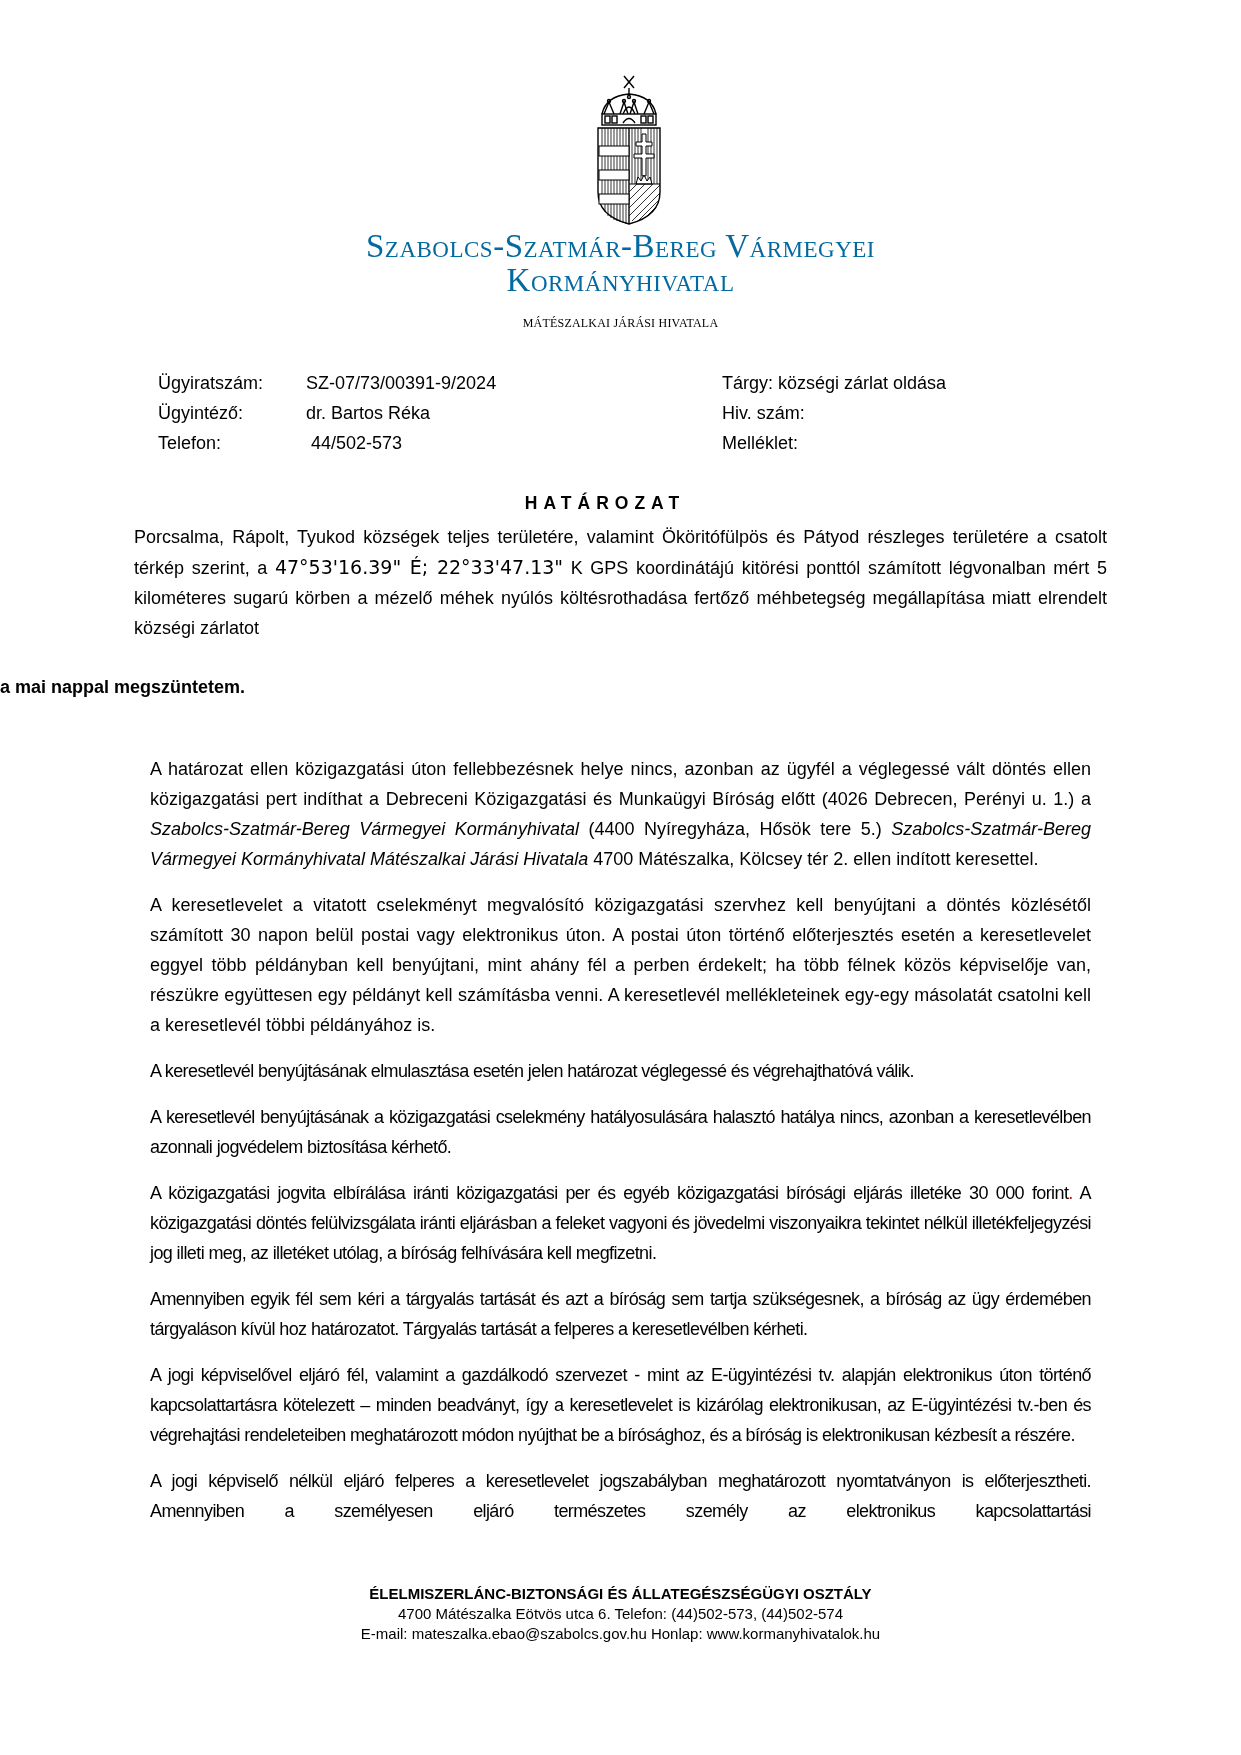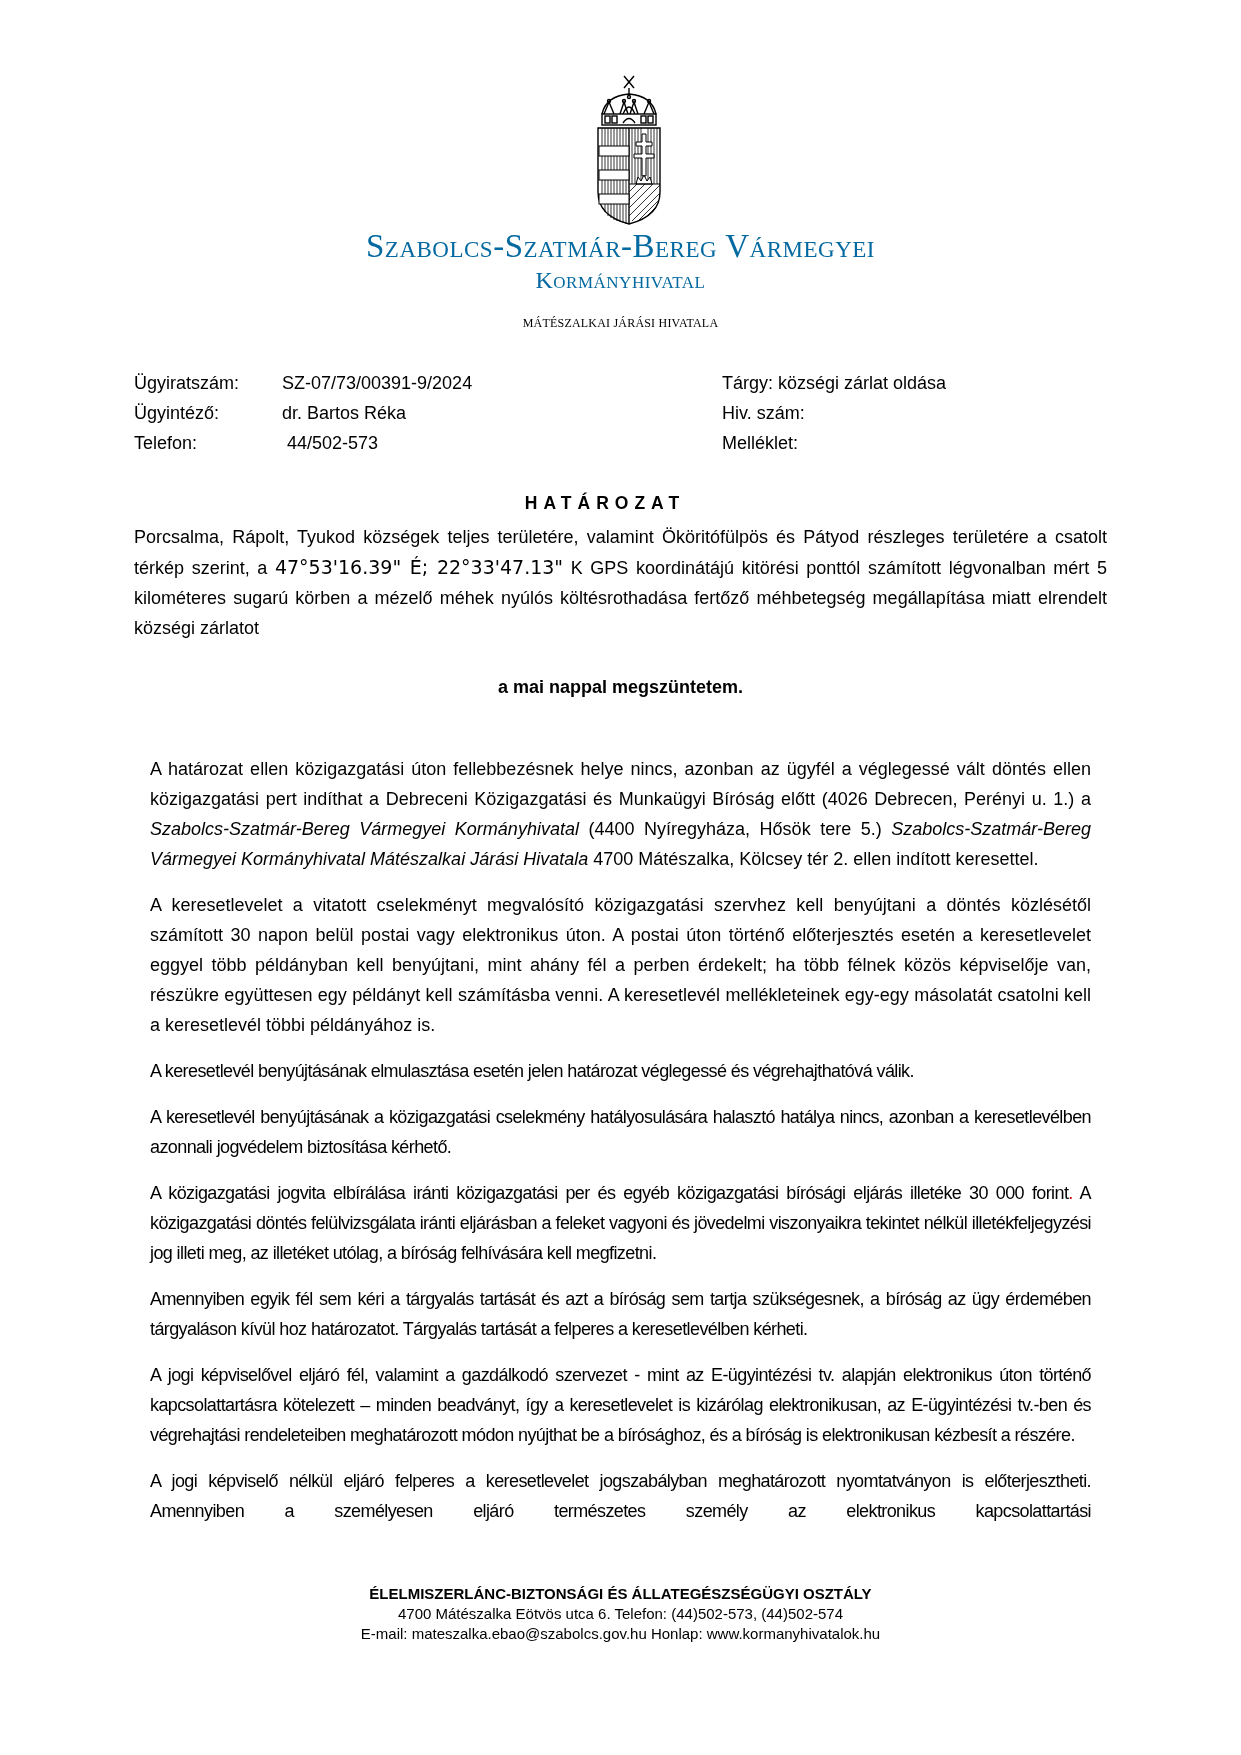--- a/index.html
+++ b/index.html
@@ -7,46 +7,46 @@
   .page { position: absolute; left: 0; top: 0; width: 1241px; height: 1755px; background: #fff; }
 
   .crest { position: absolute; left: 596px; top: 74px; width: 66px; height: 152px; }
 
   .org-name {
     position: absolute; left: 0; width: 1241px; text-align: center;
     font-family: "Liberation Serif", "DejaVu Serif", serif;
     font-variant: small-caps; letter-spacing: 0.5px; color: #0369a1;
   }
   .org-line1 { top: 228px; font-size: 33px; line-height: 36px; }
-  .org-line2 { top: 262px; font-size: 24px; line-height: 36px; }
+  .org-line2 { top: 262px; font-size: 33px; line-height: 36px; }
   .org-sub {
     position: absolute; left: 0; width: 1241px; top: 316px; text-align: center;
     font-family: "Liberation Serif", "DejaVu Serif", serif; font-size: 12px; letter-spacing: 0.2px;
   }
 
   .meta { position: absolute; font-family: "Liberation Sans", sans-serif; font-size: 18px; line-height: 30px; }
   .meta-left { left: 134px; top: 368px; }
-  .meta-left .row { display: flex; }
+  .meta-left .row { display: flex; margin-left: 24px; }
   .meta-left .lbl { width: 148px; }
   .meta-right { left: 722px; top: 368px; }
 
   .title {
     position: absolute; left: 0; width: 1210px; top: 493px; text-align: center;
     font-family: "Liberation Sans", sans-serif; font-weight: bold; font-size: 17.5px; letter-spacing: 6px;
   }
 
   .body-text {
     position: absolute; left: 134px; width: 973px;
     font-family: "Liberation Sans", sans-serif; font-size: 18px; line-height: 30px;
     text-align: justify;
   }
   .p1 { top: 522px; }
   .coord { font-family: "DejaVu Sans", sans-serif; font-size: 19px; }
   .decision {
-    position: absolute; left: 0; width: 1241px; top: 677px; text-align: center;
+    position: absolute; left: 0; width: 1241px; top: 677px; text-align: left;
     font-family: "Liberation Sans", sans-serif; font-weight: bold; font-size: 18px;
   }
   .p2 { top: 738px; }
   .p2 p { margin: 16px; }
   .ital { font-style: italic; }
   .condensed { letter-spacing: -0.6px; }
   .red-dot { color: #cc0000; }
 
   .footer {
     position: absolute; left: 0; width: 1241px; top: 1584px; text-align: center;

